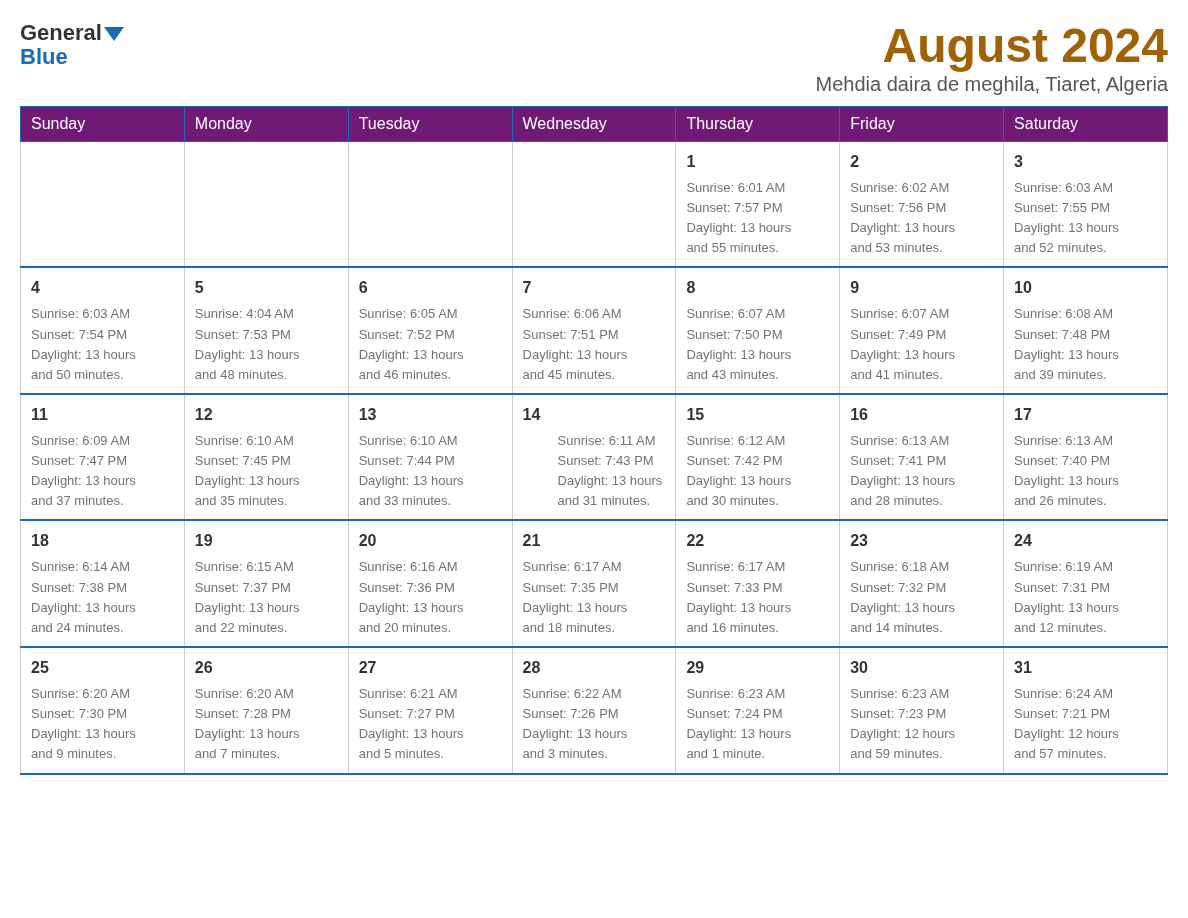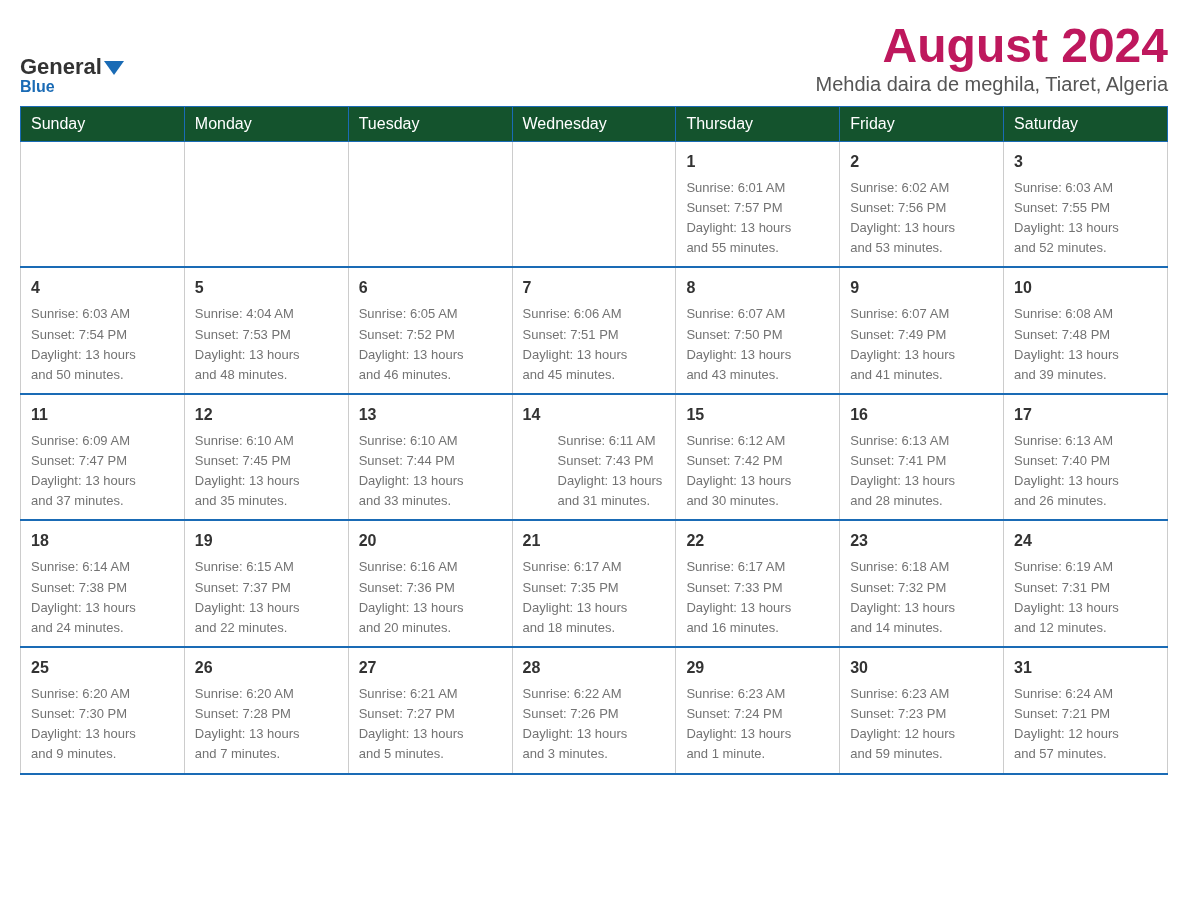--- a/index.html
+++ b/index.html
@@ -6,21 +6,21 @@
     body {
       font-family: Arial, sans-serif;
       background: #fff;
       padding: 20px;
       width: 1188px;
       min-height: 918px;
     }
     .header {
       display: flex;
       justify-content: space-between;
-      align-items: flex-end;
+      align-items: flex-start;
       margin-bottom: 10px;
     }
     .logo {
       display: flex;
       flex-direction: column;
       align-items: flex-start;
     }
     .logo-text {
       font-size: 22px;
       font-weight: bold;
@@ -39,35 +39,35 @@
       display: inline-block;
       margin-left: 2px;
       margin-bottom: -2px;
     }
     .header-right {
       text-align: right;
     }
     .calendar-title {
       font-size: 48px;
       font-weight: bold;
-      color: #be185d;
+      color: #a16207;
       line-height: 1.1;
     }
     .calendar-subtitle {
       font-size: 20px;
       color: #555;
       margin-top: 0;
     }
     .calendar {
       width: 100%;
       border-collapse: collapse;
       border: 1px solid #ccc;
     }
     .calendar th {
-      background-color: #14532d;
+      background-color: #701a75;
       color: #fff;
       padding: 8px 10px;
       text-align: left;
       font-size: 16px;
       font-weight: normal;
       border: 1px solid #1a6bb5;
     }
     .calendar td {
       vertical-align: top;
       padding: 8px 10px;
@@ -100,21 +100,21 @@
 </head>
 <body>
 
 <div class="header">
   <div class="logo">
     <div class="logo-text">
       <span class="logo-general">General</span>
         <span class="logo-triangle"></span>
     </div>
     <div style="margin-top:-2px;">
-      <span class="logo-blue" style="font-size:16px;font-weight:bold;color:#1a6bb5;">Blue</span>
+      <span class="logo-blue" style="font-size:22px;font-weight:bold;color:#1a6bb5;">Blue</span>
     </div>
   </div>
   <div class="header-right">
     <div class="calendar-title">August 2024</div>
     <div class="calendar-subtitle">Mehdia daira de meghila, Tiaret, Algeria</div>
   </div>
 </div>
 
 <table class="calendar">
   <thead>

